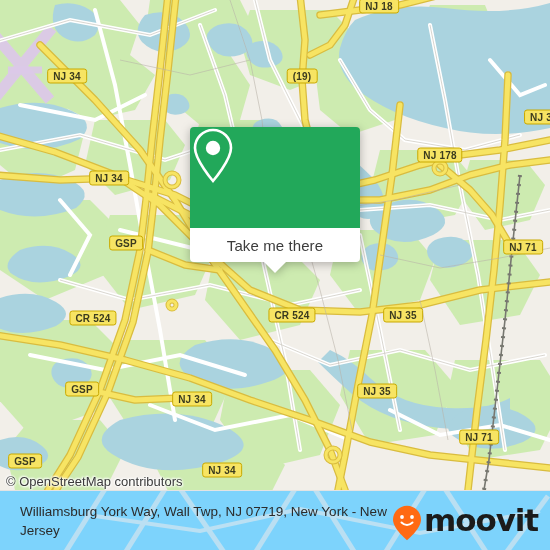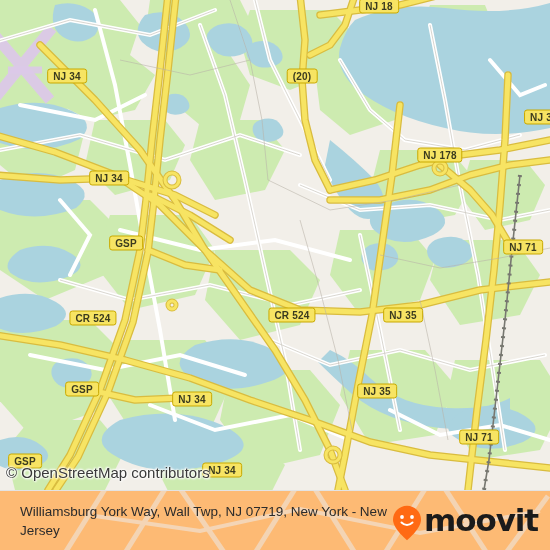--- a/index.html
+++ b/index.html
@@ -36,22 +36,22 @@
     padding: 0 5px;
     white-space: nowrap;
     transform: translate(-50%, -50%);
     font-family: "Liberation Sans", sans-serif;
   }
 
   
   #attribution {
     position: absolute;
     left: 6px;
-    bottom: 20px;
-    font-size: 15px;
+    bottom: 12px;
+    font-size: 13px;
     color: #3a3a3a;
     font-family: "Liberation Sans", sans-serif;
     text-shadow: 0 0 2px #fff, 0 0 3px #fff, 1px 1px 2px #fff, -1px -1px 2px #fff;
     white-space: nowrap;
   }
 
   
   #callout {
     position: absolute;
     left: 190px;
@@ -87,21 +87,21 @@
     border-left: 11px solid transparent;
     border-right: 11px solid transparent;
     border-top: 11px solid #ffffff;
   }
 
   
   #footer {
     position: absolute;
     left: 0; top: 490px;
     width: 550px; height: 60px;
-    background: #fdba74;
+    background: #7dd3fc;
     border-top: 1px solid #e3e3e3;
     overflow: hidden;
   }
   #footer-watermark {
     position: absolute; left: 0; top: 0; width: 550px; height: 60px;
     opacity: 0.55;
   }
   #footer-text {
     position: absolute;
     left: 20px;
@@ -313,38 +313,50 @@
           <path d="M300 220 L320 290 L338 360 L352 430"></path>
           <path d="M380 255 L440 268 L500 258 L550 248"></path>
           <path d="M120 60 L190 75 L250 60"></path>
           <path d="M420 300 L435 370 L448 440"></path>
         </g>
       </g>
     </svg>
 
     <div class="shield" style="left:379px; top:6px;">NJ 18</div>
     <div class="shield" style="left:67px;  top:76px;">NJ 34</div>
-    <div class="shield" style="left:302px; top:76px;">(20)</div>
+    <div class="shield" style="left:302px; top:76px;">(19)</div>
     <div class="shield" style="left:541px; top:117px;">NJ 3</div>
     <div class="shield" style="left:440px; top:155px;">NJ 178</div>
     <div class="shield" style="left:109px; top:178px;">NJ 34</div>
     <div class="shield" style="left:523px; top:247px;">NJ 71</div>
     <div class="shield" style="left:126px; top:243px;">GSP</div>
     <div class="shield" style="left:93px;  top:318px;">CR 524</div>
     <div class="shield" style="left:292px; top:315px;">CR 524</div>
     <div class="shield" style="left:403px; top:315px;">NJ 35</div>
     <div class="shield" style="left:82px;  top:389px;">GSP</div>
     <div class="shield" style="left:192px; top:399px;">NJ 34</div>
     <div class="shield" style="left:377px; top:391px;">NJ 35</div>
     <div class="shield" style="left:479px; top:437px;">NJ 71</div>
     <div class="shield" style="left:25px;  top:461px;">GSP</div>
     <div class="shield" style="left:222px; top:470px;">NJ 34</div>
 
     <div id="attribution">© OpenStreetMap contributors</div>
 
+    <div id="callout">
+      <div id="callout-green">
+        <svg width="46" height="58" viewBox="0 0 46 58">
+          <path d="M23 3 C13 3 5 11 5 21 C5 33 23 54 23 54 C23 54 41 33 41 21 C41 11 33 3 23 3 Z" fill="none" stroke="#ffffff" stroke-width="2.6"></path>
+          <circle cx="23" cy="21" r="7.2" fill="#ffffff"></circle>
+        </svg>
+      </div>
+      <div id="callout-label">
+        <span>Take me there</span>
+      </div>
+      <div id="callout-tail"></div>
+    </div>
   </div>
 
   <div id="footer">
     <svg id="footer-watermark" viewBox="0 0 550 60">
       <g stroke="#eceaea" stroke-width="5" fill="none">
         <path d="M60 70 L110 -10"></path>
         <path d="M120 70 L170 -10"></path>
         <path d="M175 -10 L230 70"></path>
         <path d="M250 70 L300 -10"></path>
         <path d="M310 -10 L360 70"></path>

